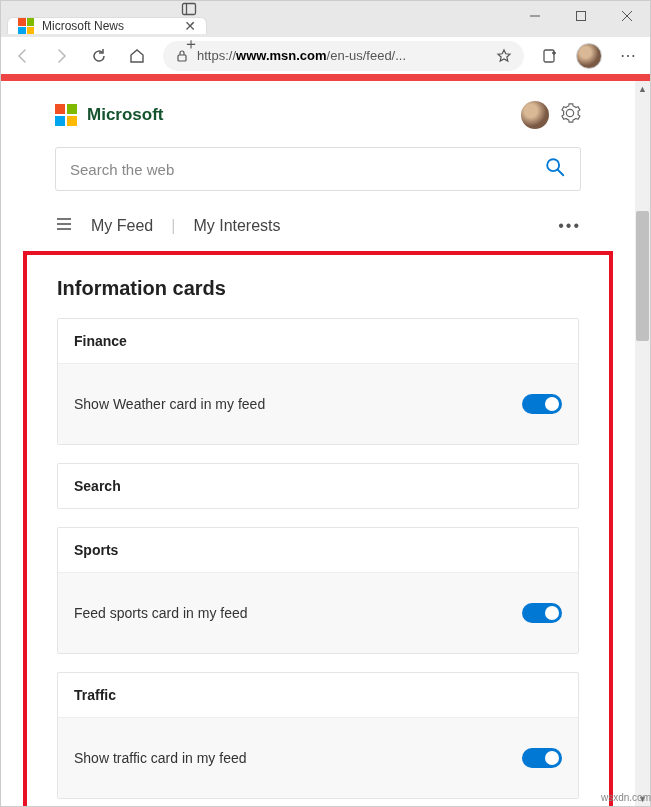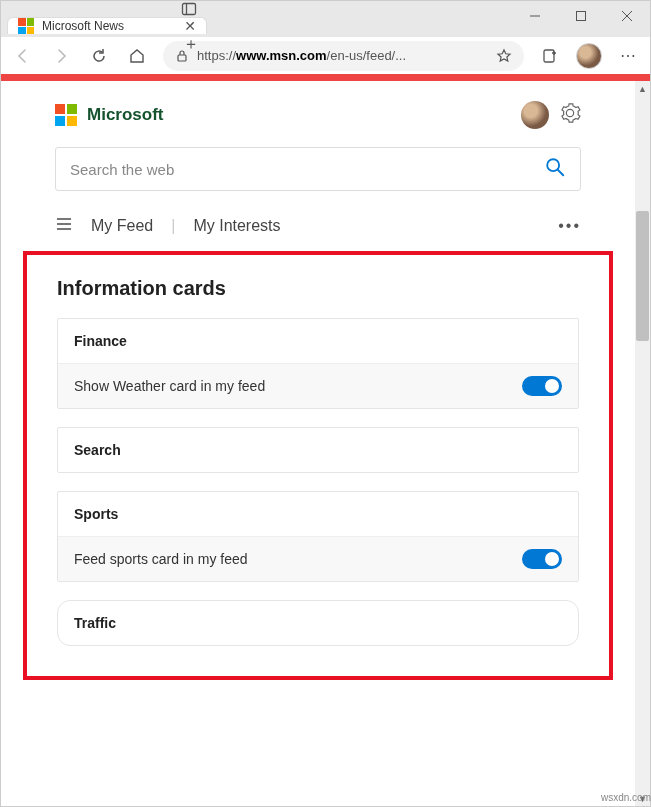--- a/index.html
+++ b/index.html
@@ -49,21 +49,21 @@
 .nav { display: flex; align-items: center; padding: 10px 14px 14px 14px; gap: 18px; font-size: 16px; color: #444; }
 .nav .ham { color: #555; }
 .nav .divider { color: #ccc; }
 .nav .more { margin-left: auto; color: #555; letter-spacing: 2px; }
 
 .highlight-box { border: 4px solid #e81123; margin: 0 -18px; padding: 22px 30px 30px 30px; }
 .section-title { font-size: 20px; font-weight: 600; color: #222; margin-bottom: 18px; }
 
 .card { border: 1px solid #e5e5e5; border-radius: 2px; margin-bottom: 18px; background: #fff; }
 .card-head { padding: 14px 16px; font-weight: 600; font-size: 14px; color: #222; }
-.card-body { padding: 12px 16px; background: #f8f8f8; display: flex; align-items: center; justify-content: space-between; font-size: 14px; color: #333; border-top: 1px solid #eee; }
+.card-body { padding: 30px 16px; background: #f8f8f8; display: flex; align-items: center; justify-content: space-between; font-size: 14px; color: #333; border-top: 1px solid #eee; }
 
 .toggle { width: 40px; height: 20px; background: #0078d4; border-radius: 10px; position: relative; }
 .toggle::after { content: ""; position: absolute; width: 14px; height: 14px; background: #fff; border-radius: 50%; top: 3px; right: 3px; }
 
 .watermark { position: absolute; bottom: 4px; right: 0; font-size: 10px; color: #888; font-family: Arial; }
 </style>
 </head>
 <body>
 
 <div class="window">
@@ -209,22 +209,26 @@
         </div>
 
         <div class="card">
           <div class="card-head">Sports</div>
           <div class="card-body">
             <span>Feed sports card in my feed</span>
             <span class="toggle"></span>
           </div>
         </div>
 
-        <div class="card" style="margin-bottom:0;border-radius:13px;">
+        <div class="card" style="margin-bottom:0;">
           <div class="card-head">Traffic</div>
+          <div class="card-body">
+            <span>Show traffic card in my feed</span>
+            <span class="toggle"></span>
+          </div>
         </div>
       </div>
     </div>
 
     <div class="scrollbar">
       <div class="scroll-arrow">▲</div>
       <div class="scroll-thumb"></div>
       <div class="scroll-arrow" style="position:absolute;bottom:0;">▼</div>
     </div>
   </div>

